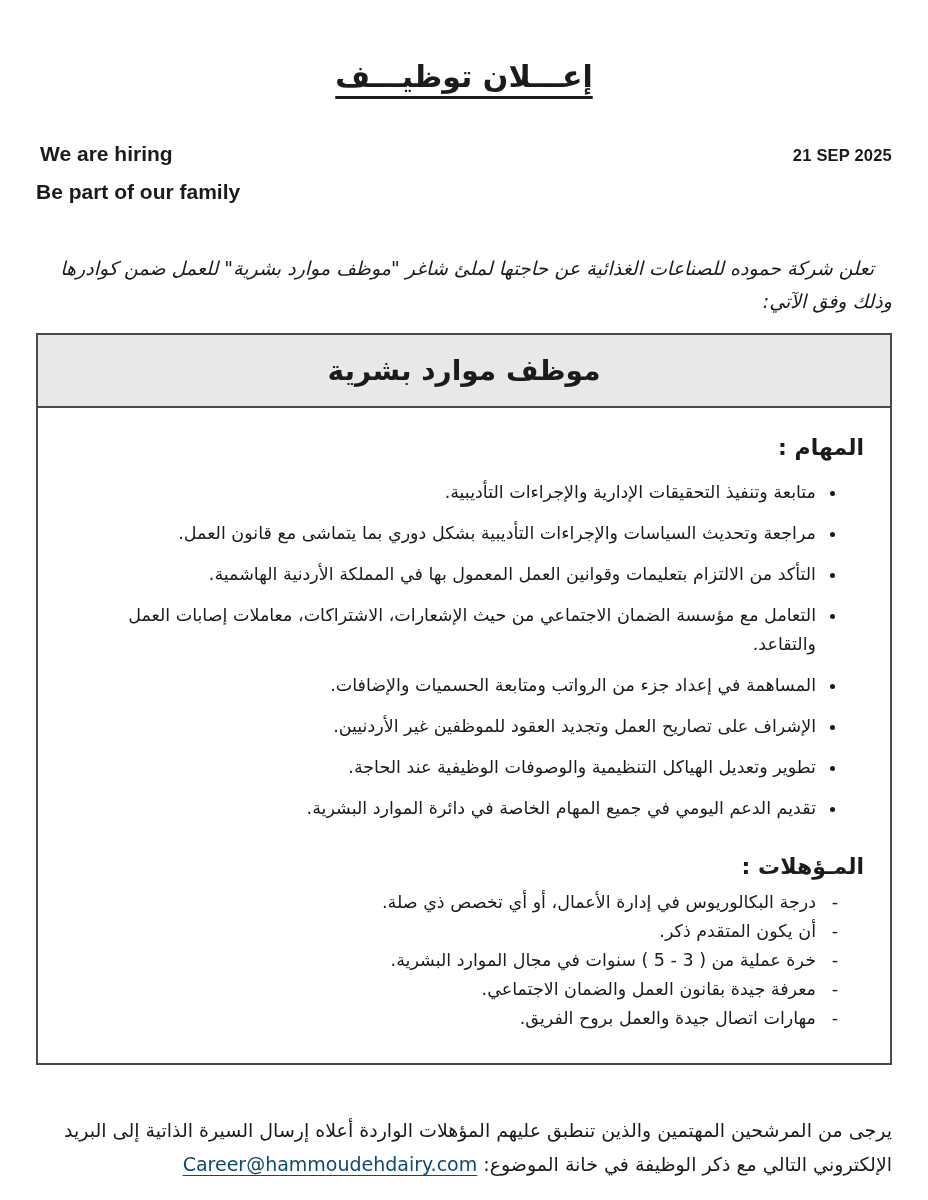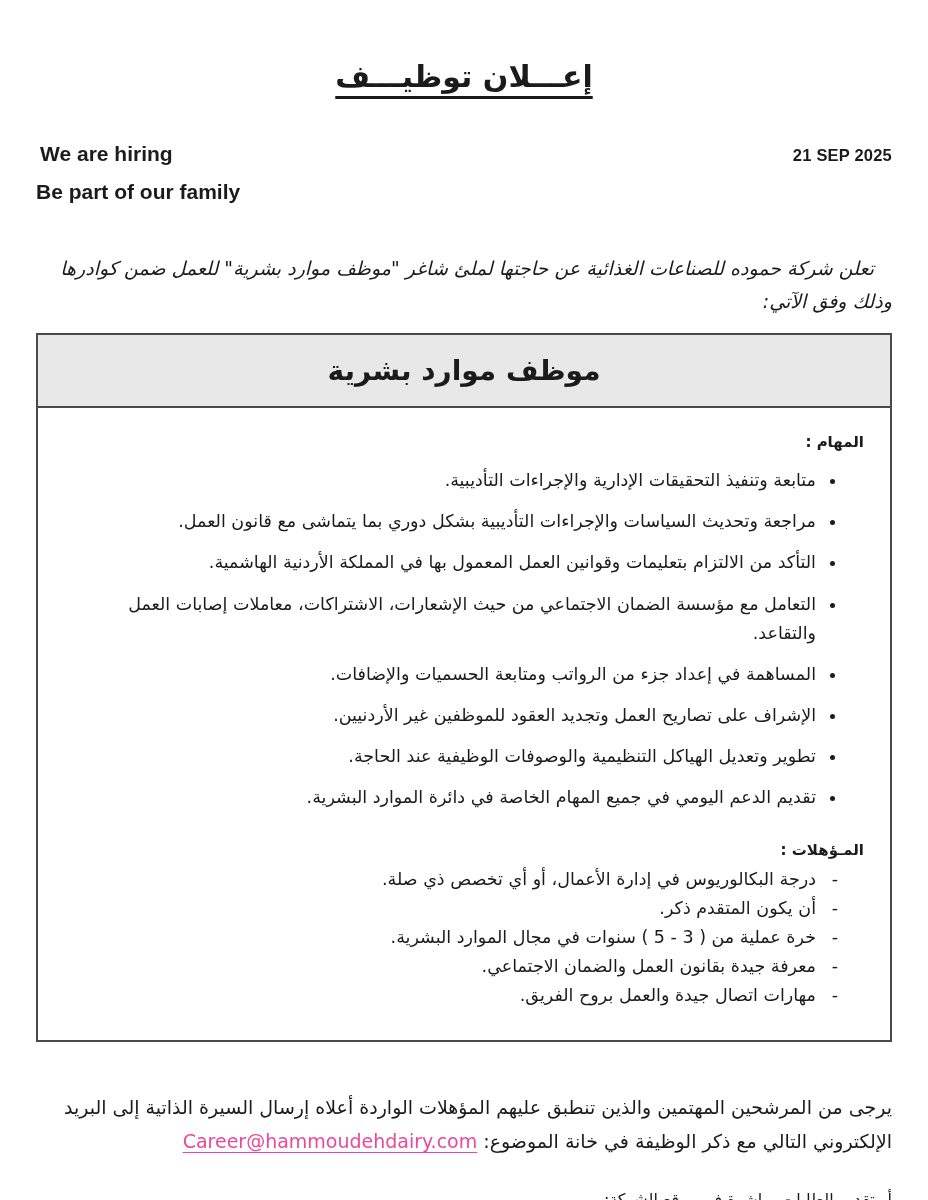--- a/index.html
+++ b/index.html
@@ -71,38 +71,38 @@
     direction: rtl;
     padding: 19px 10px;
   }
   .job-box-body {
     direction: rtl;
     text-align: right;
     padding: 22px 26px 30px 26px;
     font-size: 17.5px;
     line-height: 1.66;
   }
-  .section-heading { font-weight: bold; font-size: 15px; }
+  .section-heading { font-weight: bold; font-size: 22px; }
   ul.disc { list-style: disc; padding-right: 46px; margin: 2px 0 0 0; }
   ul.disc li { padding-right: 2px; margin-top: 12px; }
   .quals-heading { margin-top: 26px; }
   ul.dash { list-style: none; padding-right: 26px; margin: 2px 0 0 0; }
   ul.dash li { position: relative; padding-right: 22px; }
   ul.dash li::before { content: "-"; position: absolute; right: 0; top: 0; }
 
   
   .apply-paragraph {
     direction: rtl;
     text-align: right;
     font-size: 19px;
     line-height: 1.8;
     margin-top: 48px;
   }
   .email-link {
-    color: #ec4899;
+    color: #0c4a6e;
     text-decoration: underline;
     text-underline-offset: 4px;
     font-family: "DejaVu Sans", sans-serif;
     cursor: pointer;
   }
   .alt-line {
     direction: rtl;
     text-align: right;
     font-size: 16px;
     margin-top: 32px;

